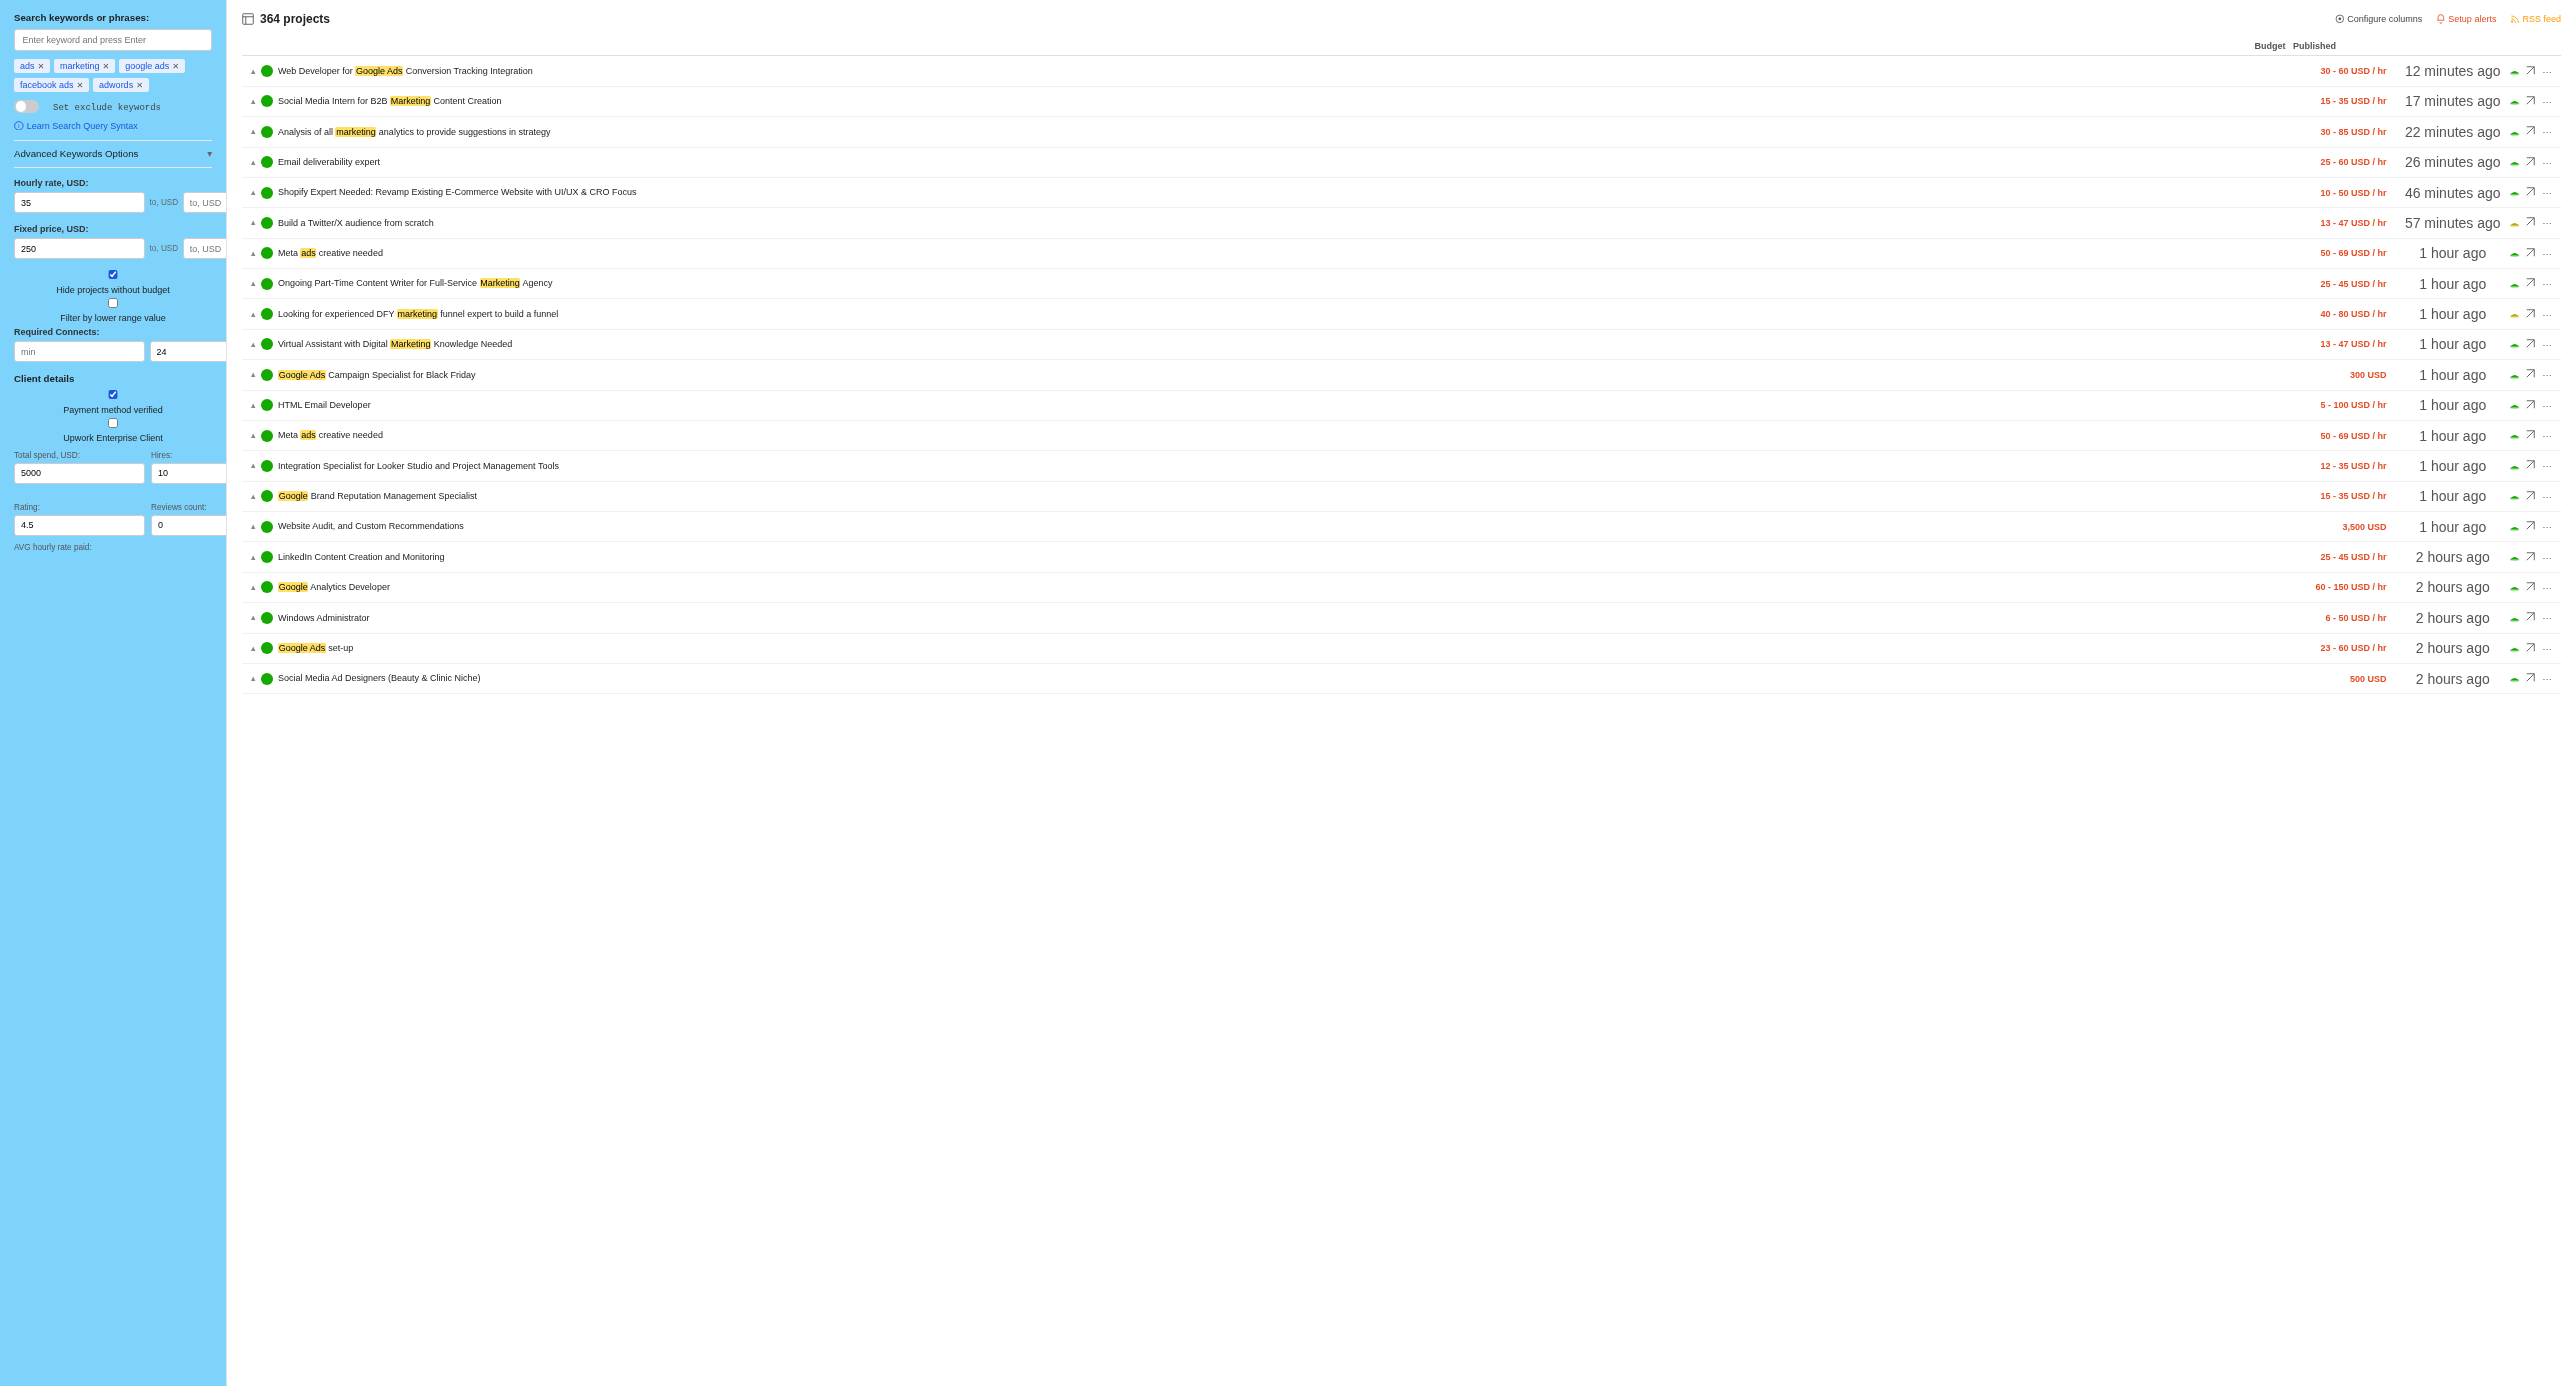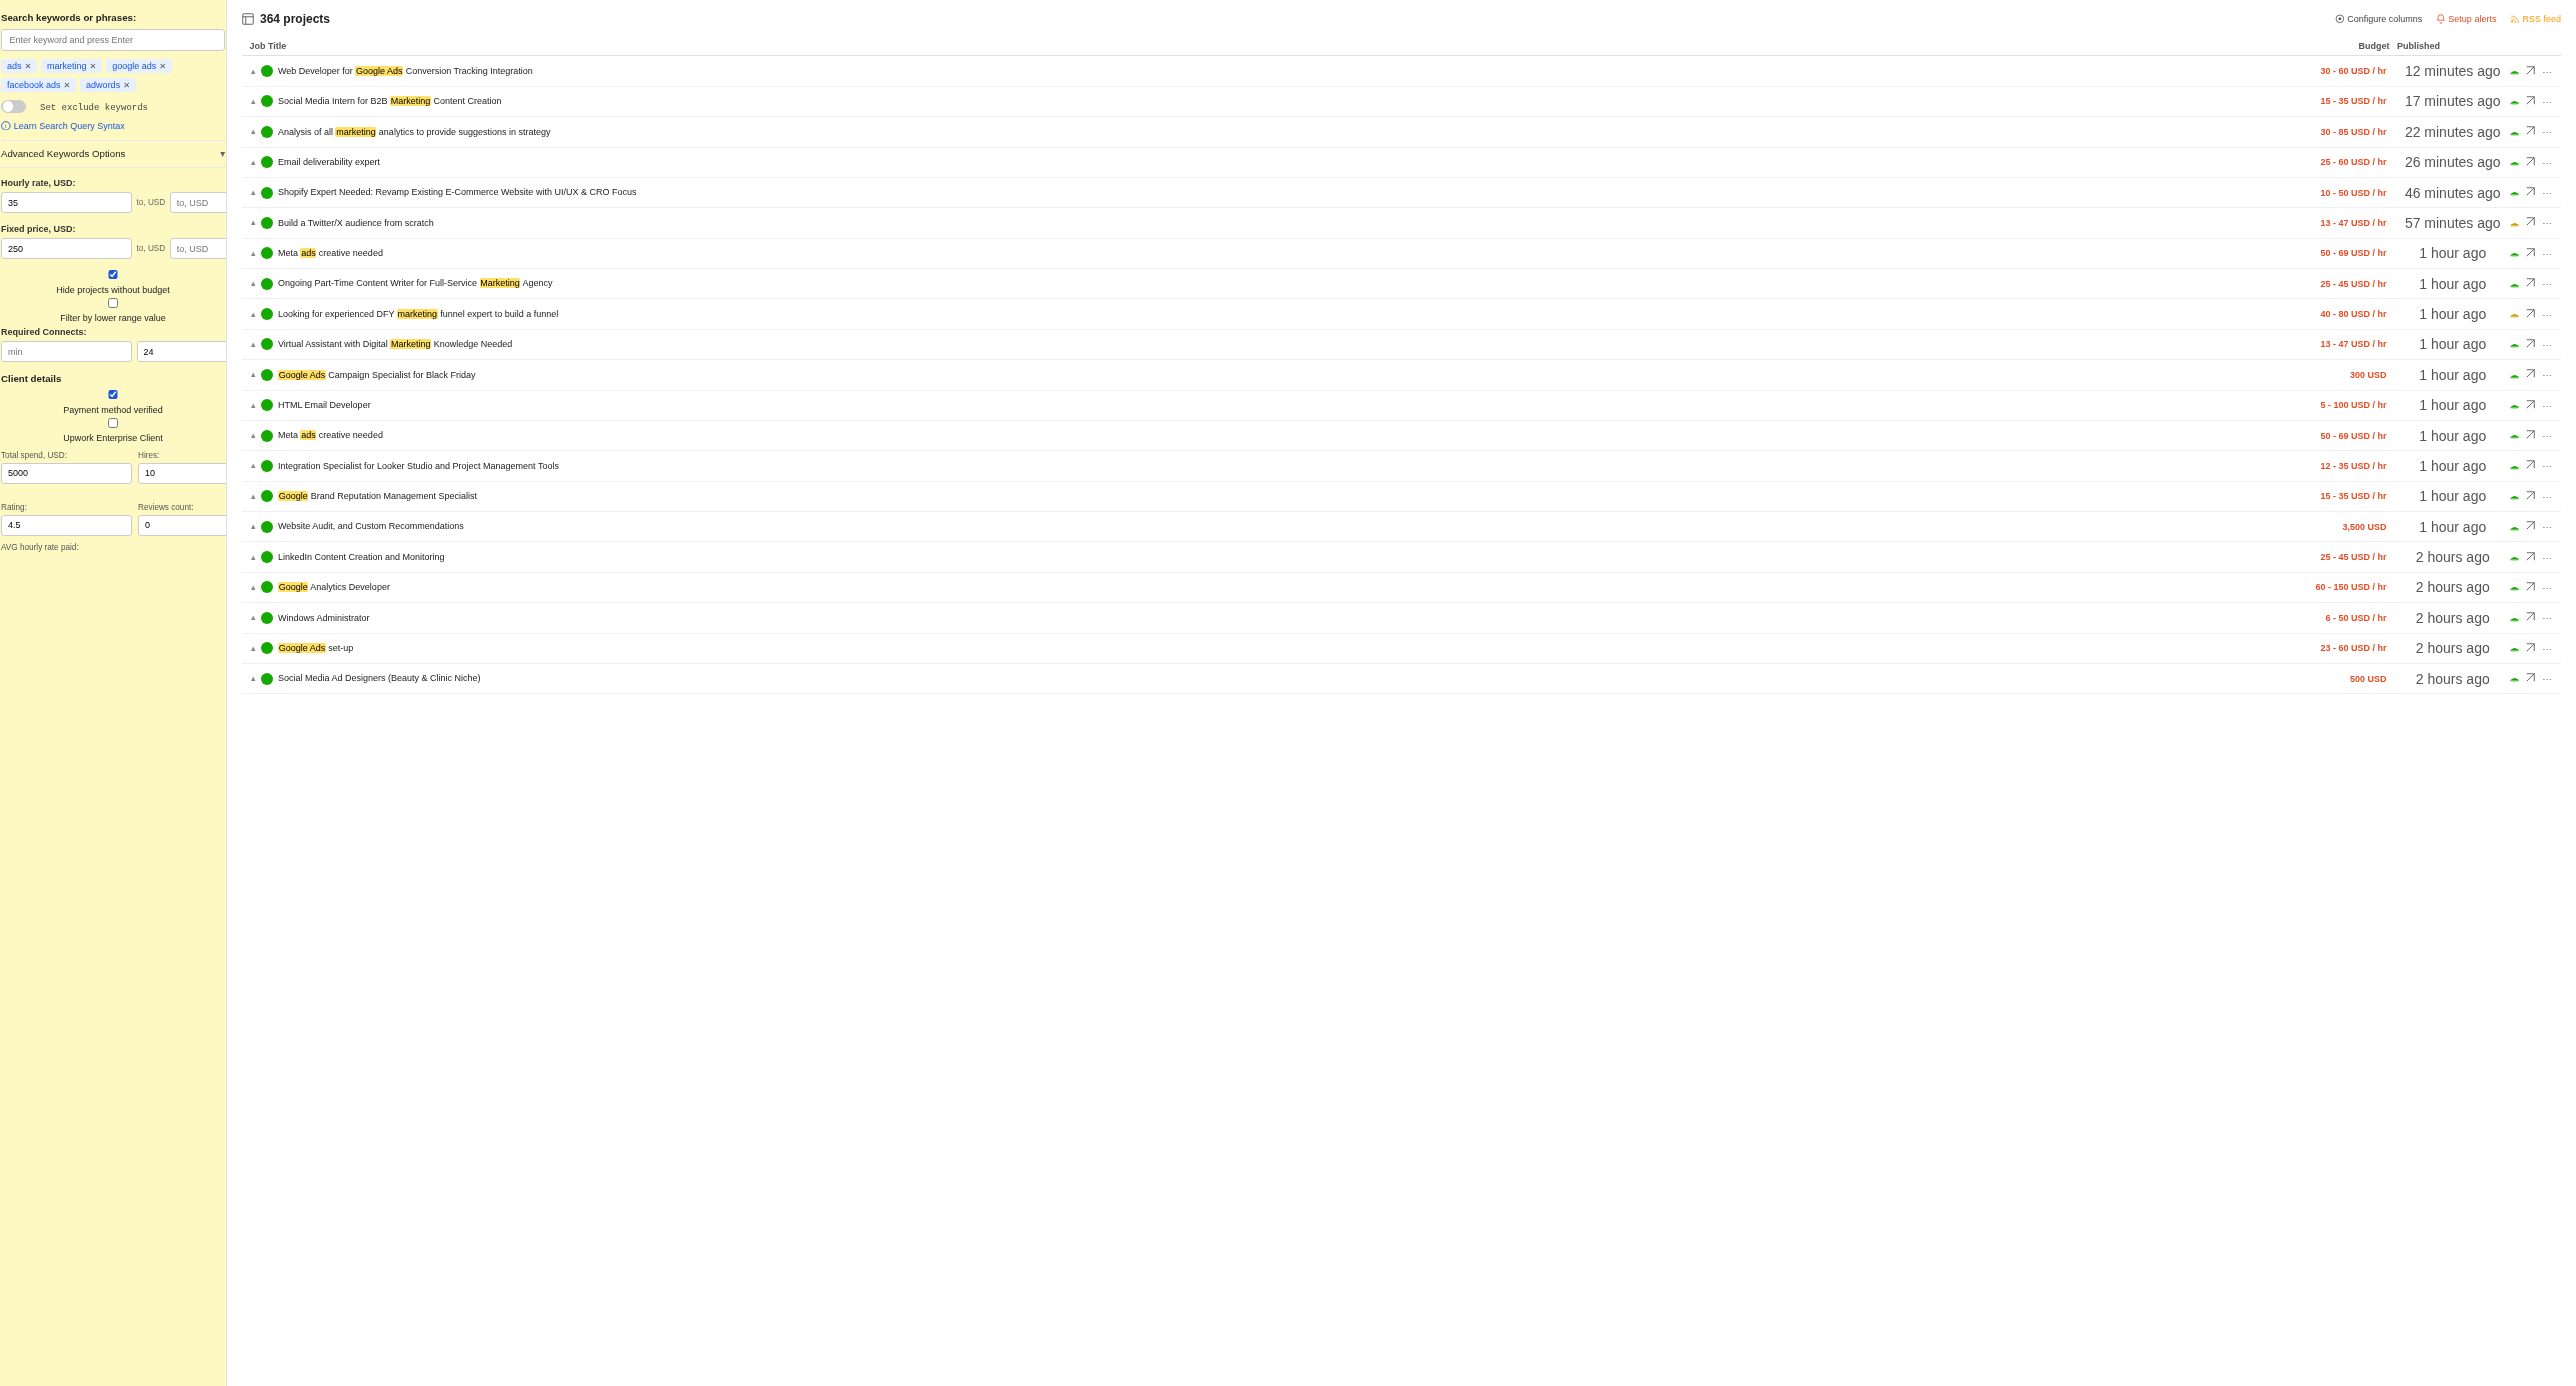--- a/index.html
+++ b/index.html
@@ -3,23 +3,23 @@
   <meta charset="utf-8">
   <style>
     * { box-sizing: border-box; margin: 0; padding: 0; }
     body { font-family: -apple-system, BlinkMacSystemFont, 'Segoe UI', sans-serif; font-size: 9.7px; background: #fff; color: #222; display: flex; height: 100vh; overflow: hidden; }
 
     
     #sidebar {
       width: 227px;
       min-width: 227px;
       border-right: 0.7px solid #e0e0e0;
-      padding: 12px 1px;
+      padding: 12px 14px;
       overflow-y: auto;
-      background: #fef9c3;
+      background: #7dd3fc;
     }
     #sidebar h3 { font-size: 9.7px; font-weight: 600; margin-bottom: 6px; color: #222; }
 
     .keyword-input {
       width: 100%;
       border: 0.7px solid #ccc;
       border-radius: 3px;
       padding: 5.2px 7.5px;
       font-size: 9px;
       color: #888;
@@ -271,21 +271,20 @@
             <circle cx="3" cy="11" r="1.5" fill="#f90"></circle>
             <path d="M2 7c3.3 0 6 2.7 6 6" stroke="#f90" stroke-width="1.2" fill="none"></path>
             <path d="M2 3c5.5 0 10 4.5 10 10" stroke="#f90" stroke-width="1.2" fill="none"></path>
           </svg>
         <span style="color:#f90">RSS feed</span>
       </span>
     </div>
   </div>
 
   <div class="table-header">
-    <div>Job Title</div>
     <div class="col-budget">Budget</div>
     <div class="col-published">Published</div>
     <div></div>
   </div>
 
   <div id="job-list">
   <div class="job-row">
         <div class="job-title-cell">
           <span class="chevron-btn">▲</span>
           <span class="green-dot"></span>

